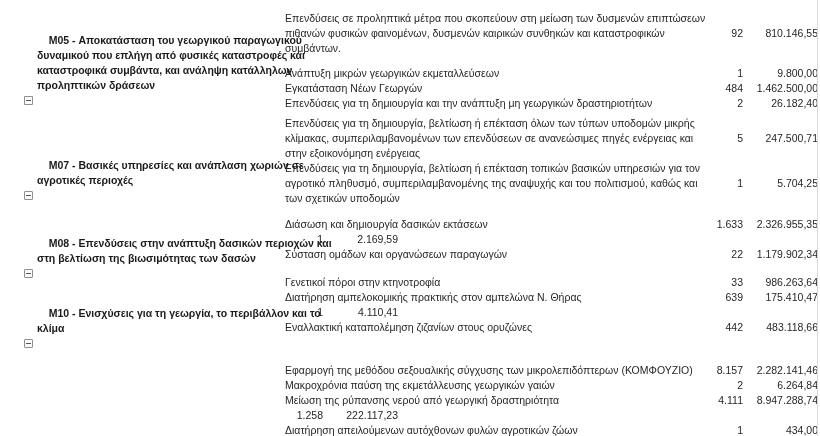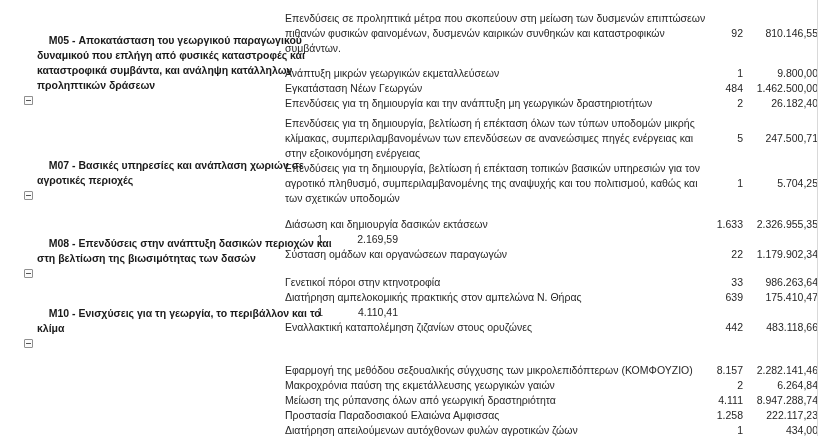--- a/index.html
+++ b/index.html
@@ -132,26 +132,25 @@
       <div class="desc">Εφαρμογή της μεθόδου σεξουαλικής σύγχυσης των μικρολεπιδόπτερων (ΚΟΜΦΟΥΖΙΟ)</div>
       <div class="count">8.157</div>
       <div class="amount">2.282.141,46</div>
     </div>
     <div class="row">
       <div class="desc">Μακροχρόνια παύση της εκμετάλλευσης γεωργικών γαιών</div>
       <div class="count">2</div>
       <div class="amount">6.264,84</div>
     </div>
     <div class="row">
-      <div class="desc">Μείωση της ρύπανσης όλων από γεωργική δραστηριότητα</div>
+      <div class="desc">Μείωση της ρύπανσης νερού από γεωργική δραστηριότητα</div>
       <div class="count">4.111</div>
       <div class="amount">8.947.288,74</div>
     </div>
     <div class="row">
-      <div class="desc">Προστασία Παραδοσιακού Ελαιώνα Αμφισσας</div>
       <div class="count">1.258</div>
       <div class="amount">222.117,23</div>
     </div>
     <div class="row">
       <div class="desc">Διατήρηση απειλούμενων αυτόχθονων φυλών αγροτικών ζώων</div>
       <div class="count">1</div>
       <div class="amount">434,00</div>
     </div>
   </div>
 

